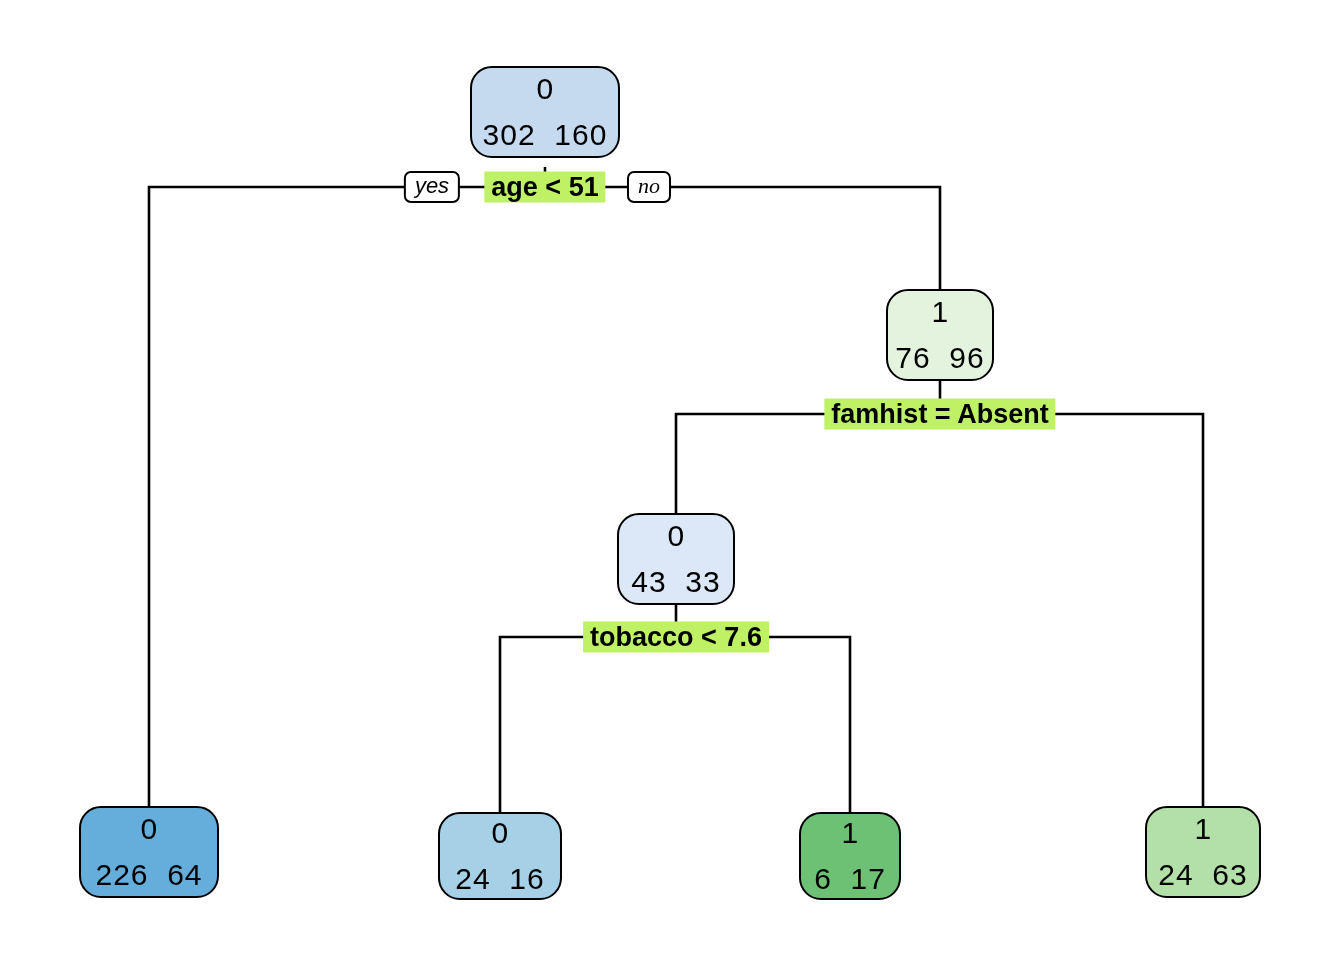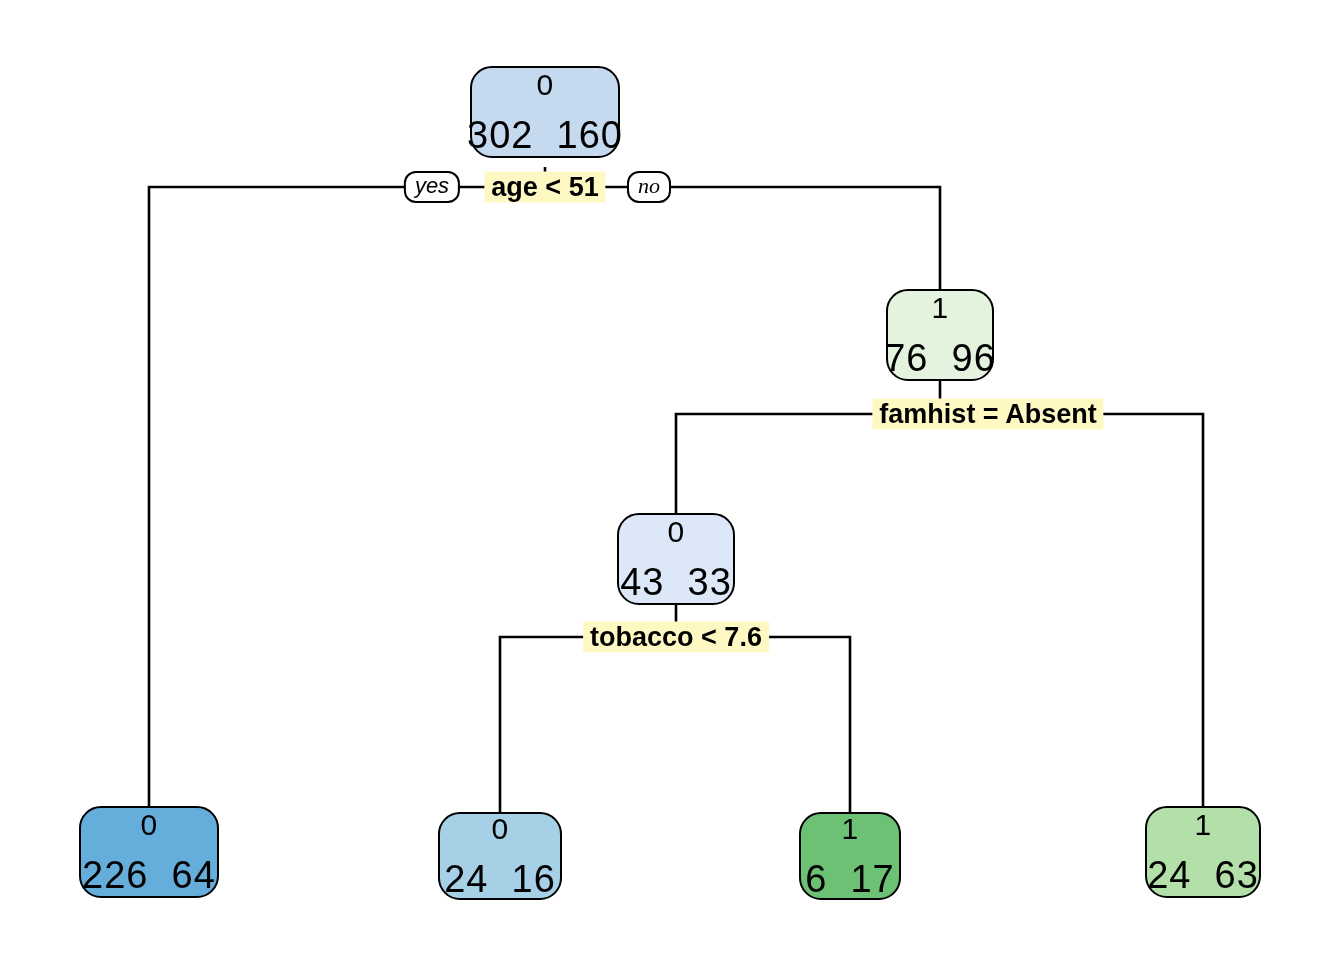--- a/index.html
+++ b/index.html
@@ -35,45 +35,45 @@
     justify-content: center;
     line-height: 1.0;
     color: #000000;
   }
   .node-class {
     font-size: 30px;
     font-weight: 400;
     letter-spacing: 0.5px;
   }
   .node-counts {
-    font-size: 38px;
+    font-size: 30px;
     font-weight: 400;
     letter-spacing: 1px;
     white-space: pre;
     margin-top: 16px;
   }
   .split-label {
     position: absolute;
     font-size: 27px;
     font-weight: bold;
     color: #000000;
     white-space: nowrap;
-    background: #fef9c3;
+    background: #bef264;
     padding: 0 7px;
     transform: translate(-50%, -50%);
     letter-spacing: 0px;
   }
   .yn-label {
     position: absolute;
     font-size: 22px;
     font-style: italic;
     color: #000000;
     background: #ffffff;
     border: 2px solid #000000;
-    border-radius: 12px;
+    border-radius: 7px;
     padding: 2px 9px 4px 9px;
     transform: translate(-50%, -50%);
     white-space: nowrap;
     line-height: 1.0;
   }
 </style>
 </head>
 <body>
 
 <div id="canvas">
@@ -116,17 +116,17 @@
       </div>
       <div class="node-box" style="left: 1145px; top: 806px; width: 116px; height: 92px; background: rgb(179, 224, 168);">
         <div class="node-class">1</div>
         <div class="node-counts">24  63</div>
       </div>
     </div>
   <div id="labels-layer">
       <div class="split-label" style="left: 545px; top: 187px;">age &lt; 51</div>
       <div class="yn-label" style="left: 432px; top: 187px;">yes</div>
       <div class="yn-label" style="left: 649px; top: 187px; font-family: Liberation Serif, serif;">no</div>
-      <div class="split-label" style="left: 940px; top: 414px; margin-left: 48px;">famhist = Absent</div>
+      <div class="split-label" style="left: 940px; top: 414px;">famhist = Absent</div>
       <div class="split-label" style="left: 676px; top: 637px;">tobacco &lt; 7.6</div>
     </div>
 
 </div>
 
 </body></html>

